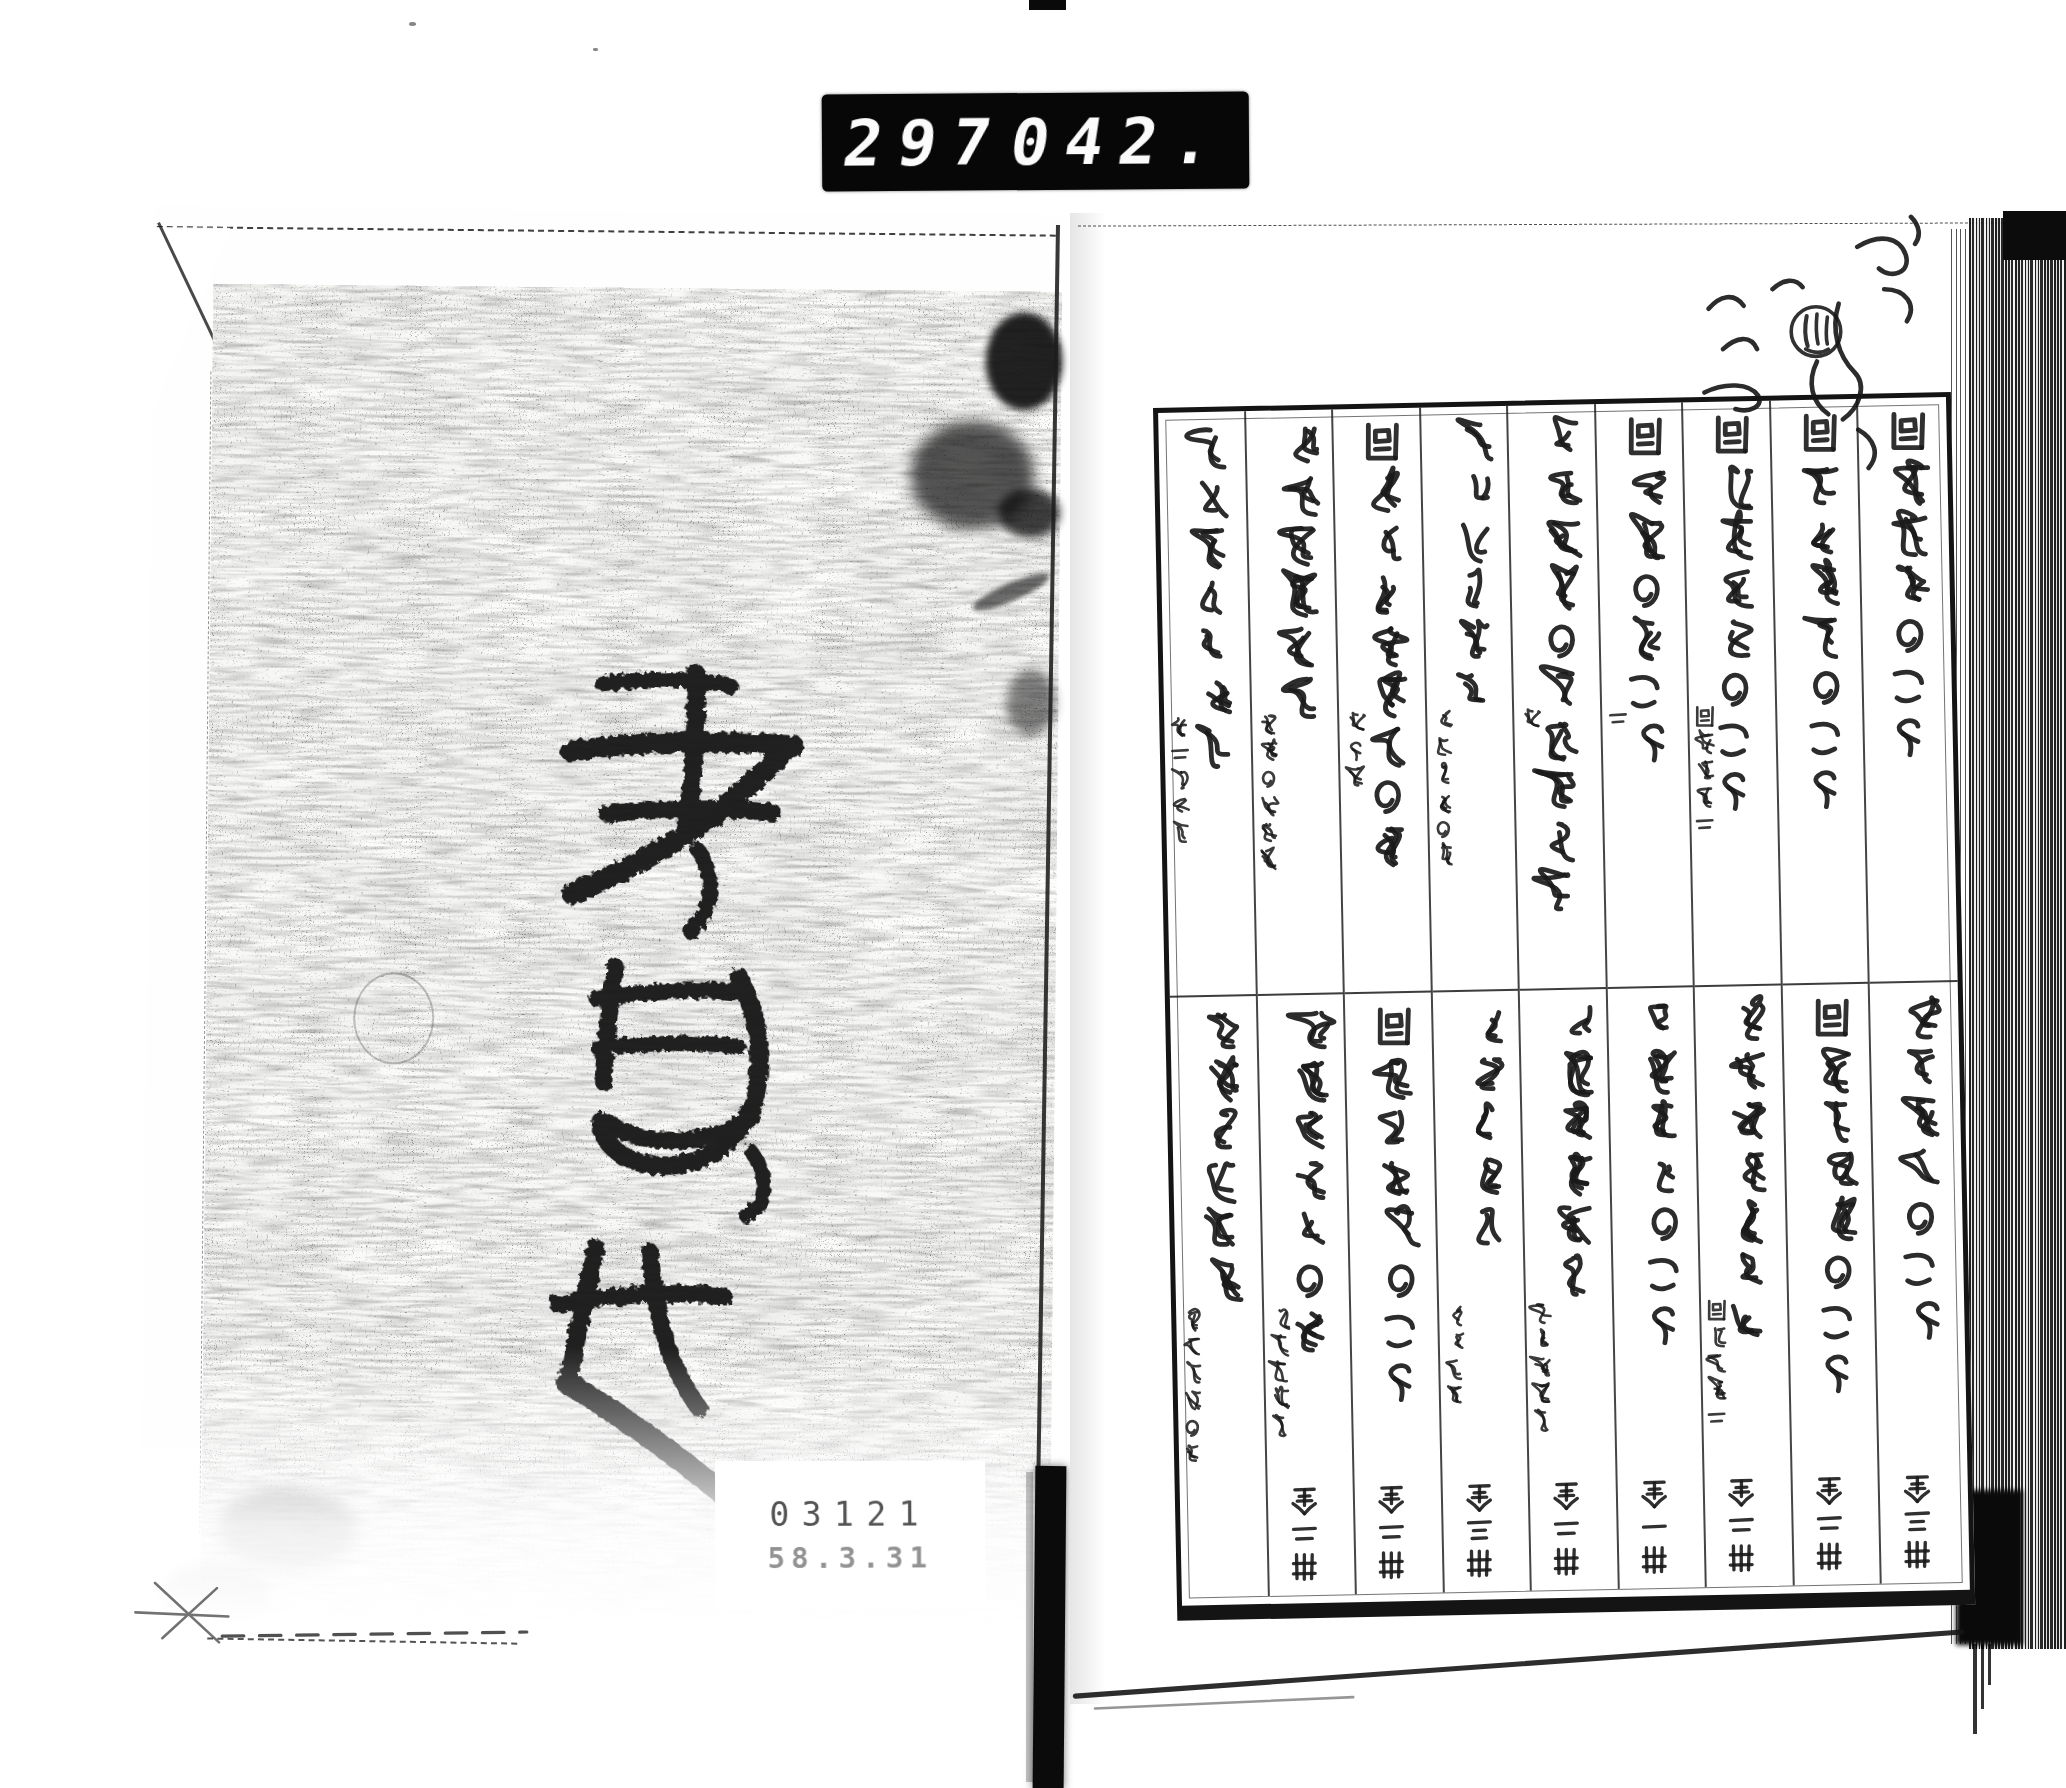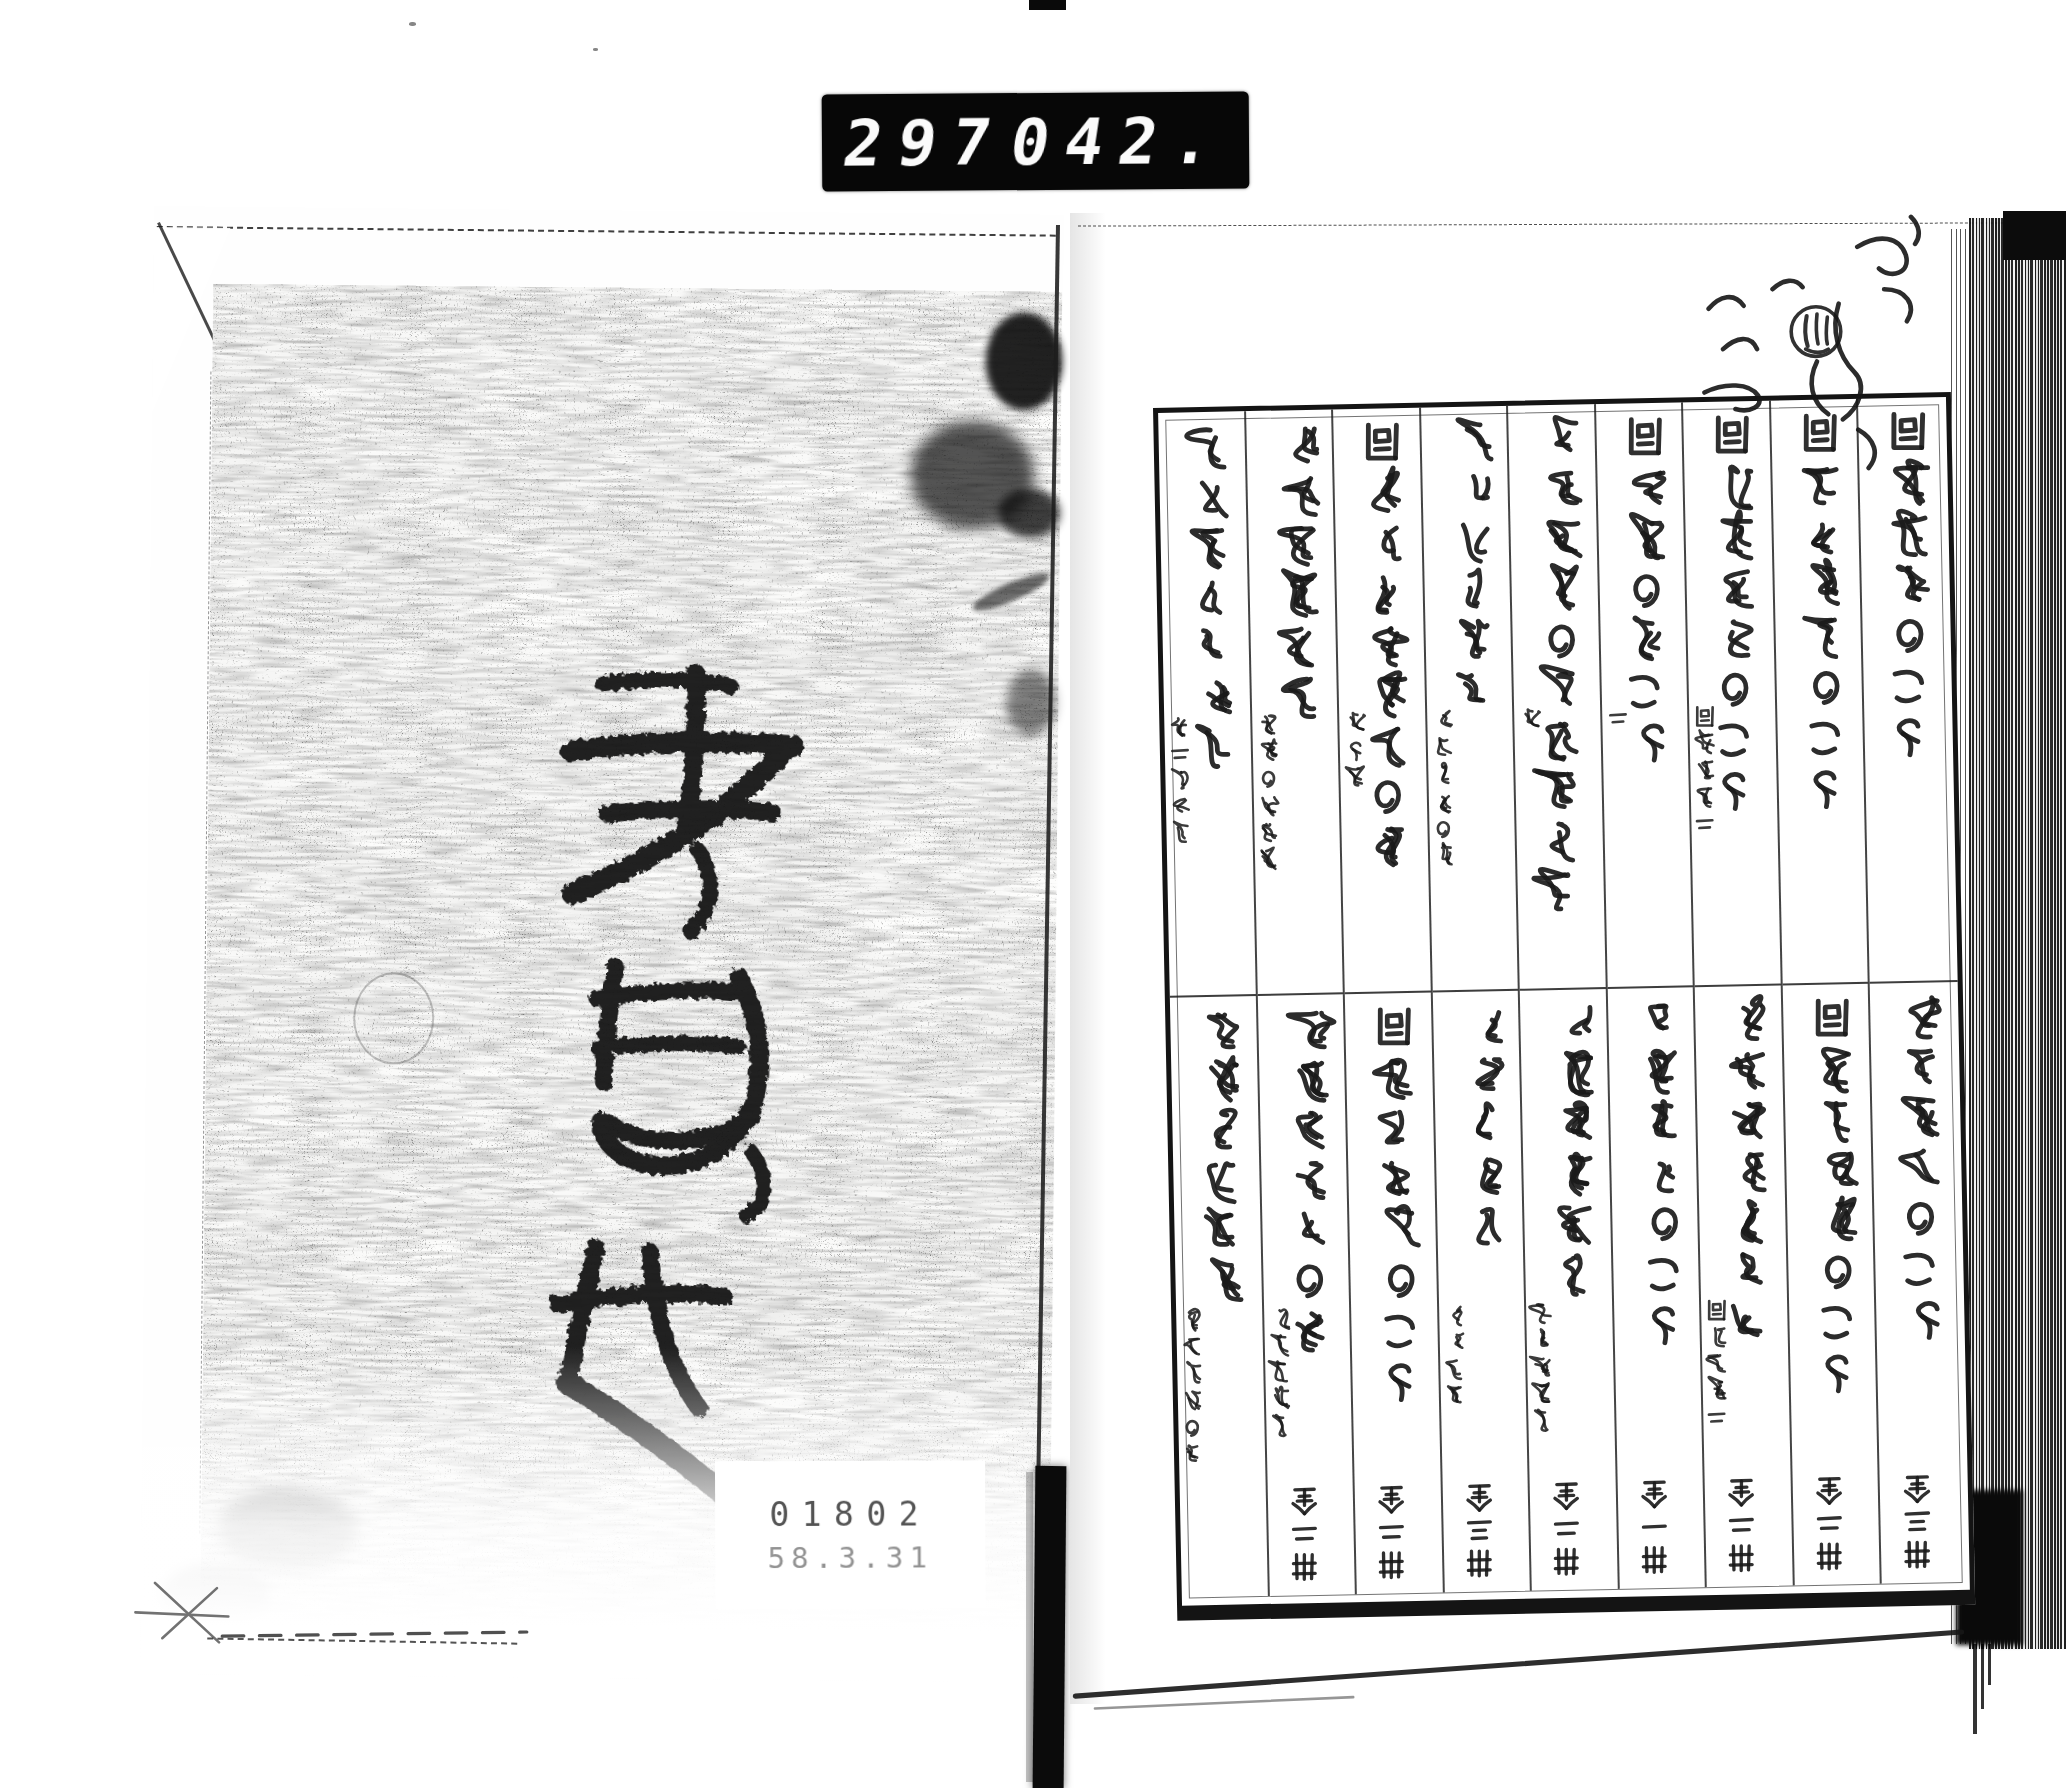--- a/index.html
+++ b/index.html
@@ -34,21 +34,21 @@
     background:linear-gradient(to bottom,rgba(255,255,255,0) 0%,rgba(255,255,255,.88) 55%,#fff 85%);}
   .cover-bottom-dashes{position:absolute;left:67px;bottom:34px;width:310px;height:0;
     border-top:2.6px dashed rgba(10,10,10,.7);transform:rotate(0.4deg);}
   .calligraphy{position:absolute;left:362px;top:430px;width:320px;height:909px;overflow:visible;}
 
   
   .label{position:absolute;left:574px;top:1248px;width:270px;height:148px;background:#ffffff;
     transform:rotate(-0.8deg);display:flex;flex-direction:column;align-items:center;justify-content:center;
     gap:7.2px;}
   .label .l1{color:#2e2e2e;font-size:33px;letter-spacing:12.4px;opacity:.82;filter:blur(0.4px);}
-  .label .l2{color:#3a3a3a;font-size:29px;letter-spacing:6.2px;opacity:.55;filter:blur(0.5px);}
+  .label .l2{color:#3a3a3a;font-size:29px;letter-spacing:6.2px;opacity:.55;filter:blur(0.5px);font-weight:bold;}
 
   
   .spine-line{position:absolute;left:1056px;top:225px;width:3.6px;height:1255px;background:#1d1d1d;
     opacity:.88;transform:rotate(0.9deg);transform-origin:top center;}
   .spine-bar{position:absolute;left:1034px;top:1466px;width:31px;height:323px;background:#0b0b0b;
     transform:rotate(0.5deg);box-shadow:0 0 8.3px rgba(0,0,0,.55);}
   .spine-fringe{position:absolute;left:1026px;top:1472px;width:6.7px;height:310px;background:#555;opacity:.35;}
 
   
   .right-page{position:absolute;left:1070px;top:213px;width:995px;height:1491px;background:#ffffff;}
@@ -158,21 +158,21 @@
         <path d="M300 1185 C320 1300 350 1400 420 1480" stroke-width="34"></path>
         <path d="M160 1450 C300 1520 440 1610 560 1700" stroke-width="44"></path>
         <path d="M545 1688 C560 1660 565 1630 552 1600" stroke-width="26"></path>
       </g>
     </svg>
 
     <div class="cover-fade"></div>
     <div class="cover-bottom-dashes"></div>
 
     <div class="label">
-      <div class="l1">01802</div>
+      <div class="l1">03121</div>
       <div class="l2">58.3.31</div>
     </div>
   </div>
 
   <div class="spine-line"></div>
   <div class="spine-fringe"></div>
   <div class="spine-bar"></div>
 
   <div class="right-page">
     <div class="rp-topline"></div>

